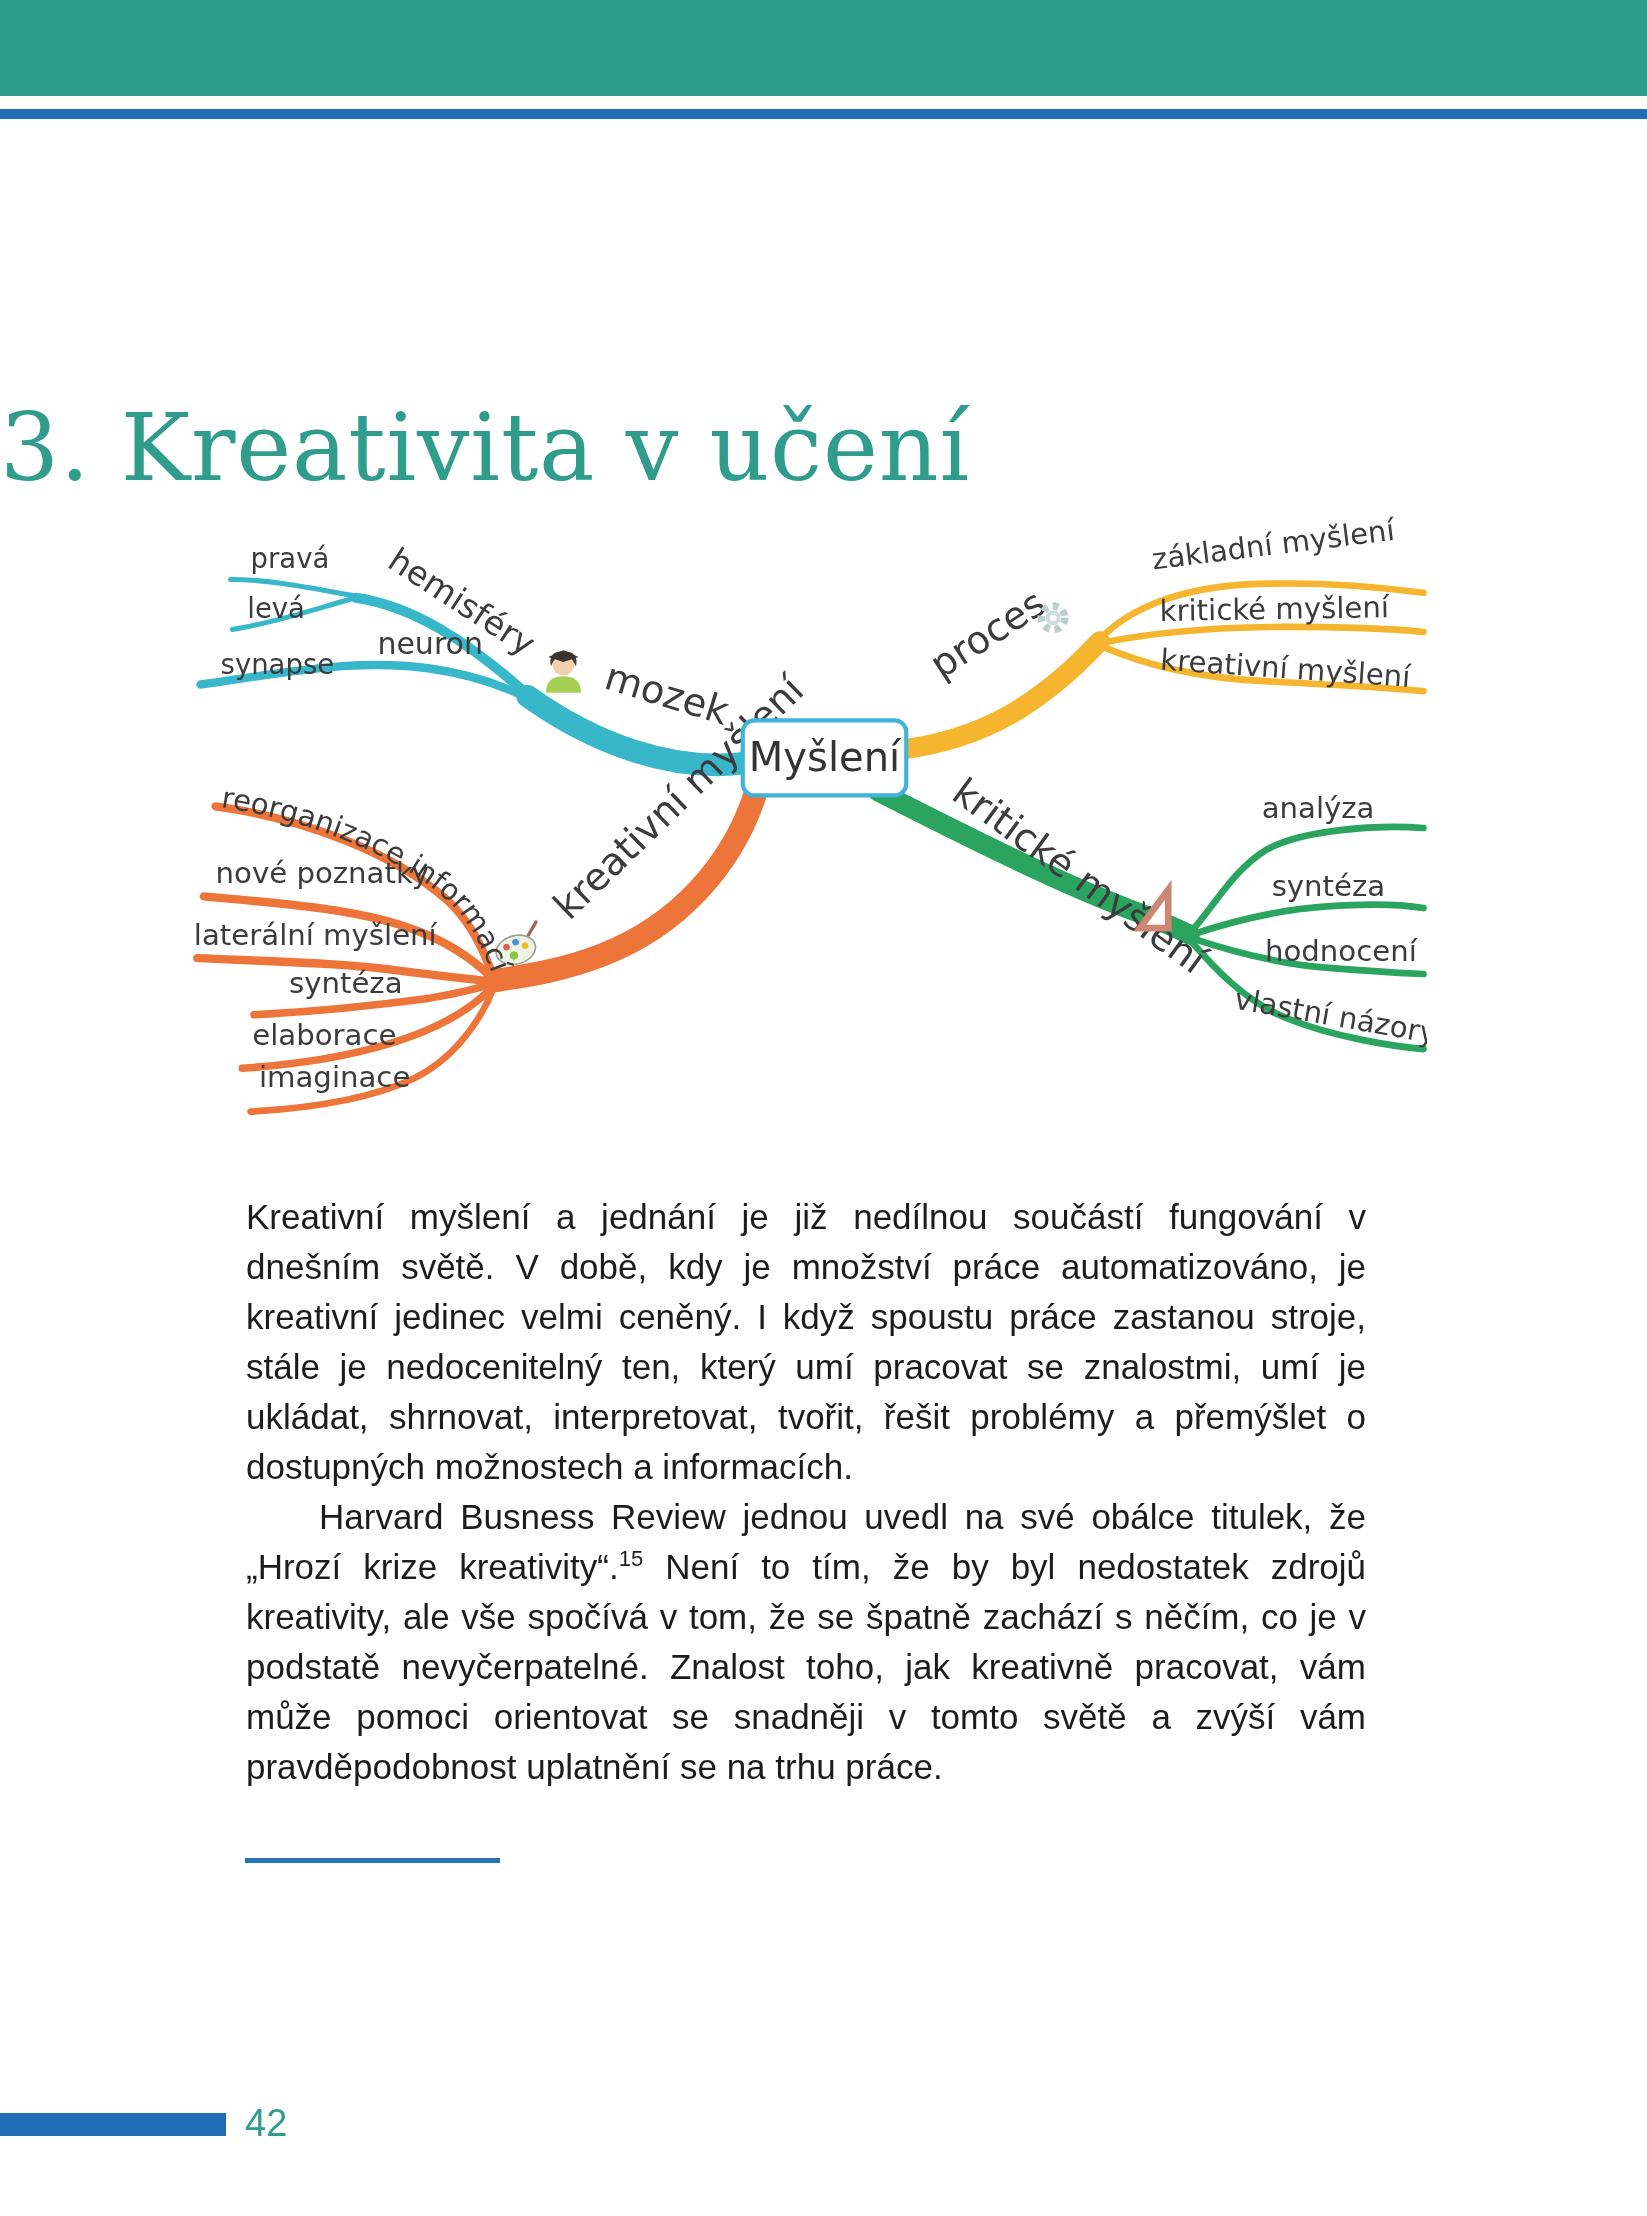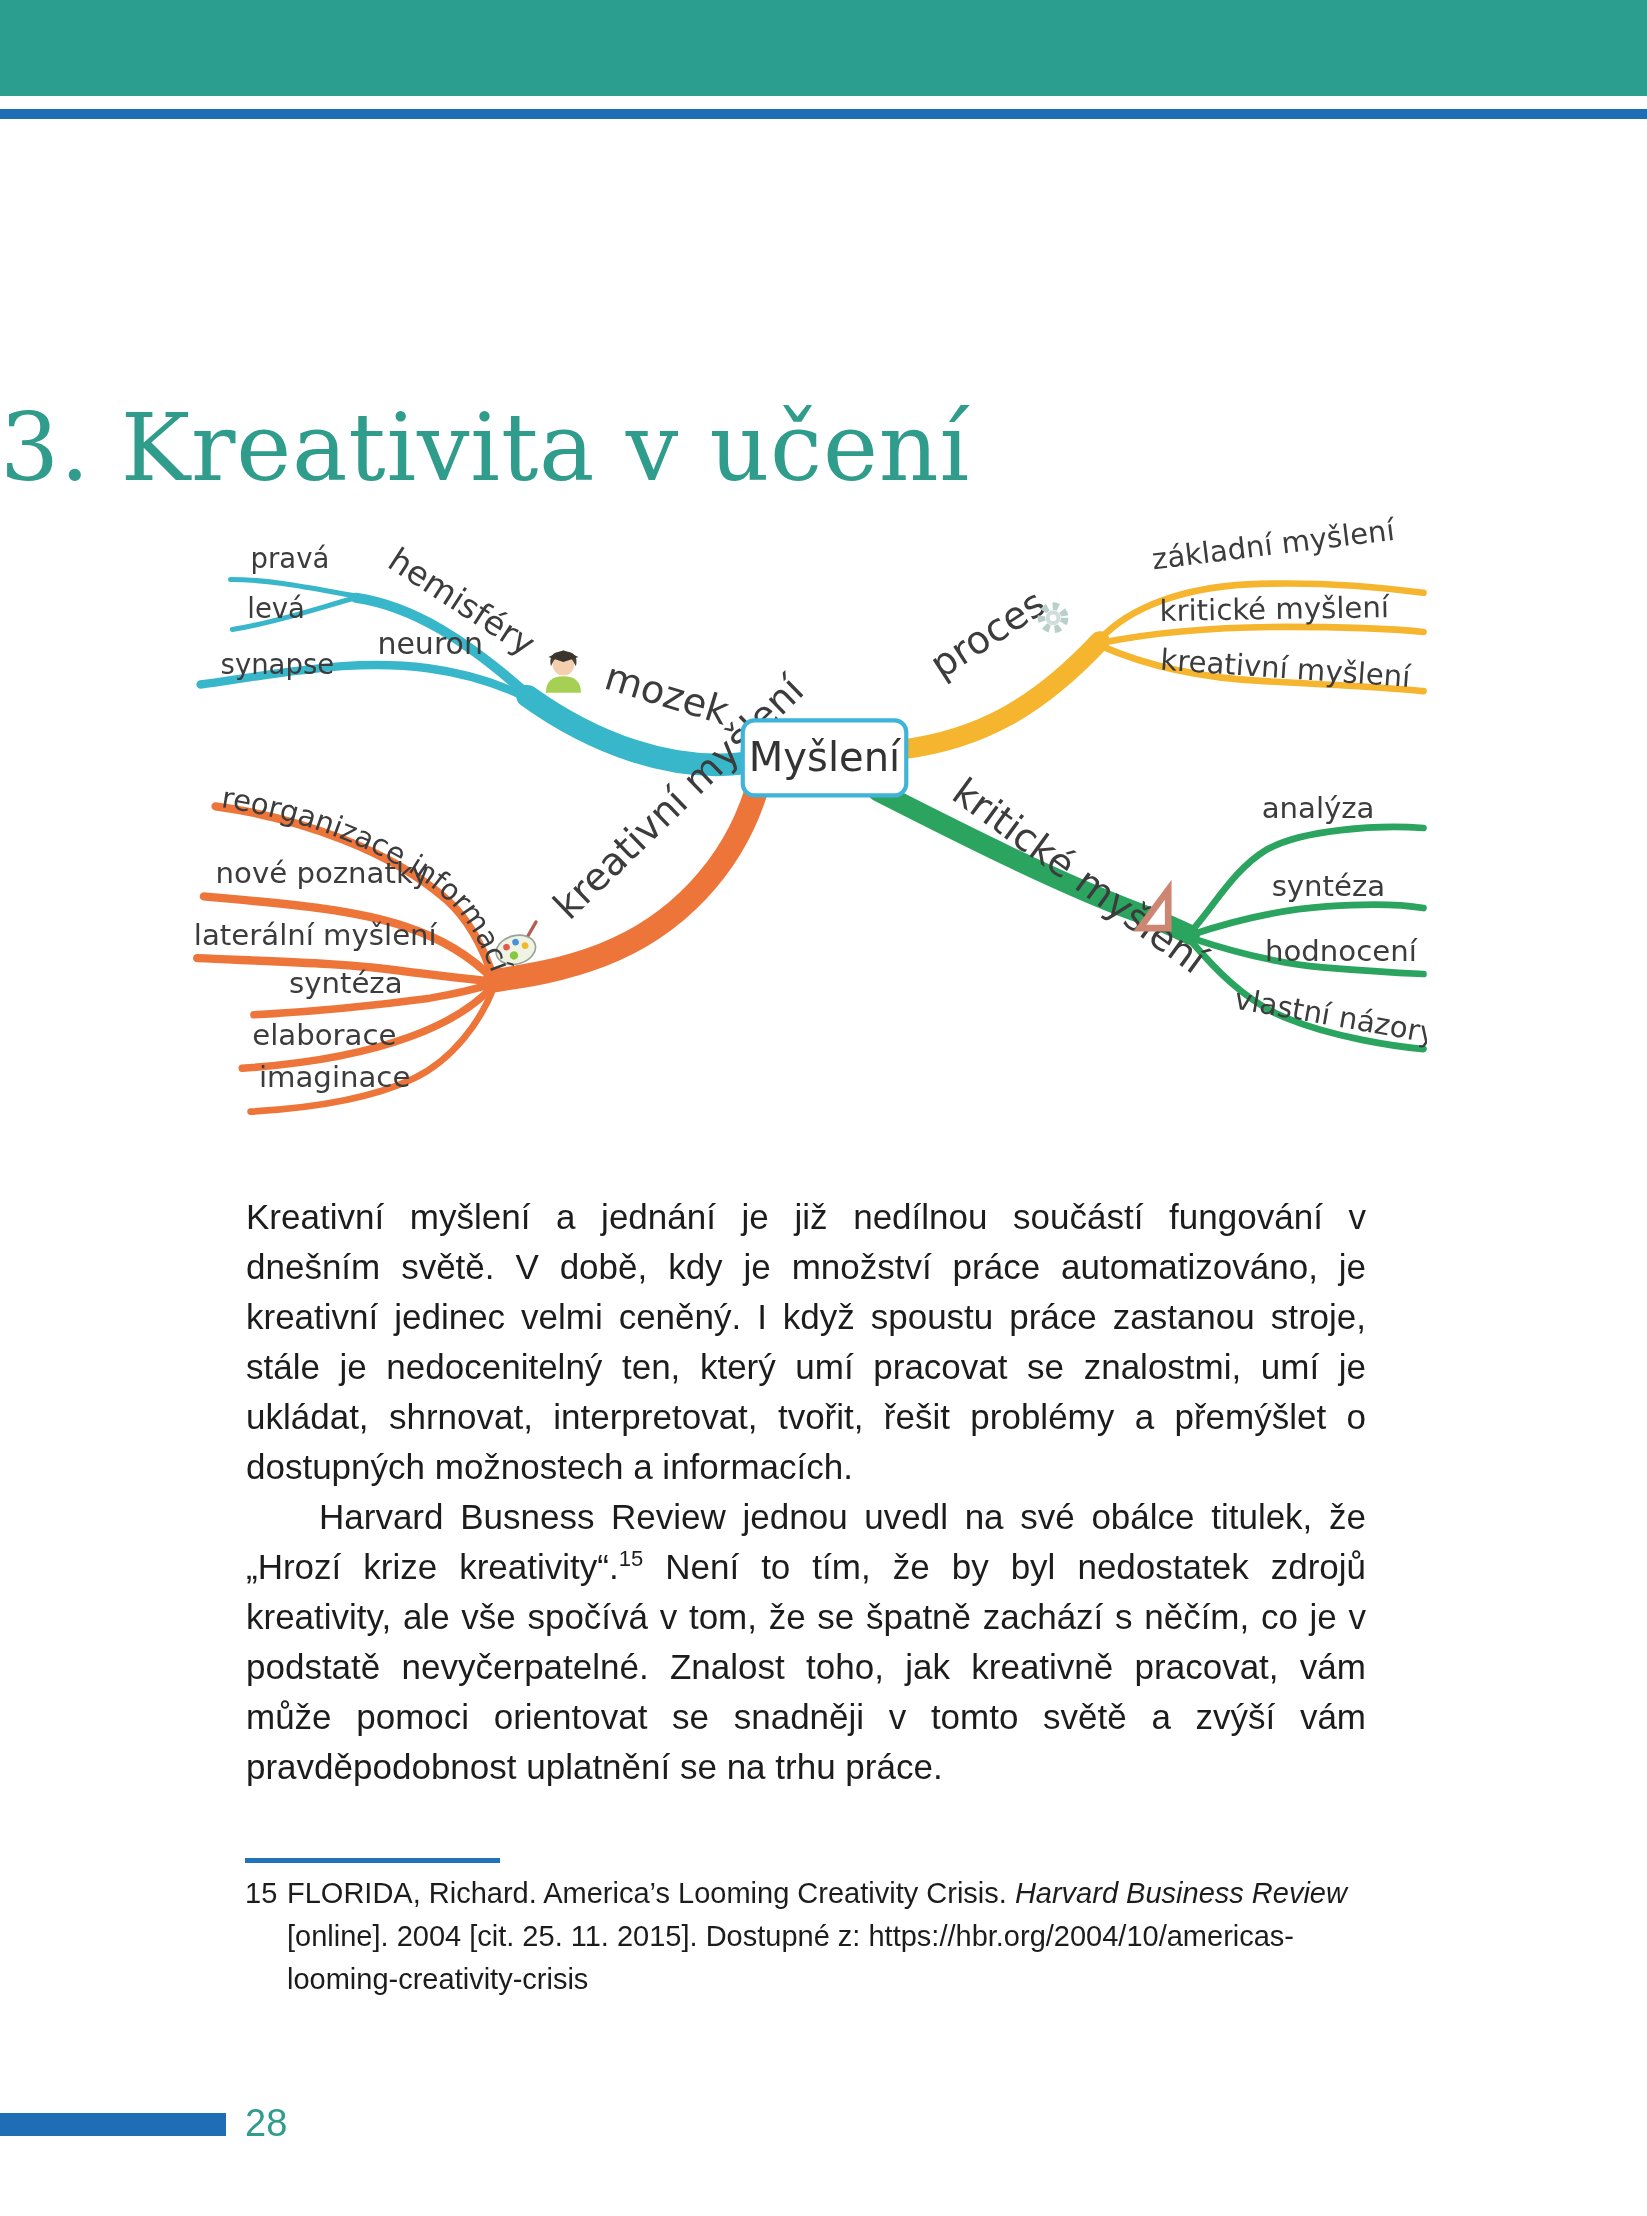--- a/index.html
+++ b/index.html
@@ -128,19 +128,18 @@
     </g>
   </svg>
 
   <div class="body-text">
     <p>Kreativní myšlení a jednání je již nedílnou součástí fungování v dnešním světě. V době, kdy je množství práce automatizováno, je kreativní jedinec velmi ceněný. I když spoustu práce zastanou stroje, stále je nedocenitelný ten, který umí pracovat se znalostmi, umí je ukládat, shrnovat, interpretovat, tvořit, řešit problémy a přemýšlet o dostupných možnostech a informacích.</p>
     <p class="indent"><span>Harvard Busness Review jednou uvedl na své obálce titulek, že „Hrozí krize kreativity“.</span><sup>15</sup><span> Není to tím, že by byl nedostatek zdrojů kreativity, ale vše spočívá v tom, že se špatně zachází s něčím, co je v podstatě nevyčerpatelné. Znalost toho, jak kreativně pracovat, vám může pomoci orientovat se snadněji v tomto světě a zvýší vám pravděpodobnost uplatnění se na trhu práce.</span></p>
   </div>
 
   <div class="footnote-rule"></div>
 
-  <div class="footnote"><span class="marker">15</span><span>FLORIDA, Richard. America’s Looming Creativity Crisis. </span><span class="italic">Harvard Business Review</span><span> [online]. 2004 [cit. 25. 11. 2015]. Dostupné z: https://hbr.org/2004/10/americas-looming-creativity-crisis</span></div>
 
   <div class="footer-bar"></div>
-  <div class="page-number">28</div>
+  <div class="page-number">42</div>
 
 </div>
 
 
 </body></html>

